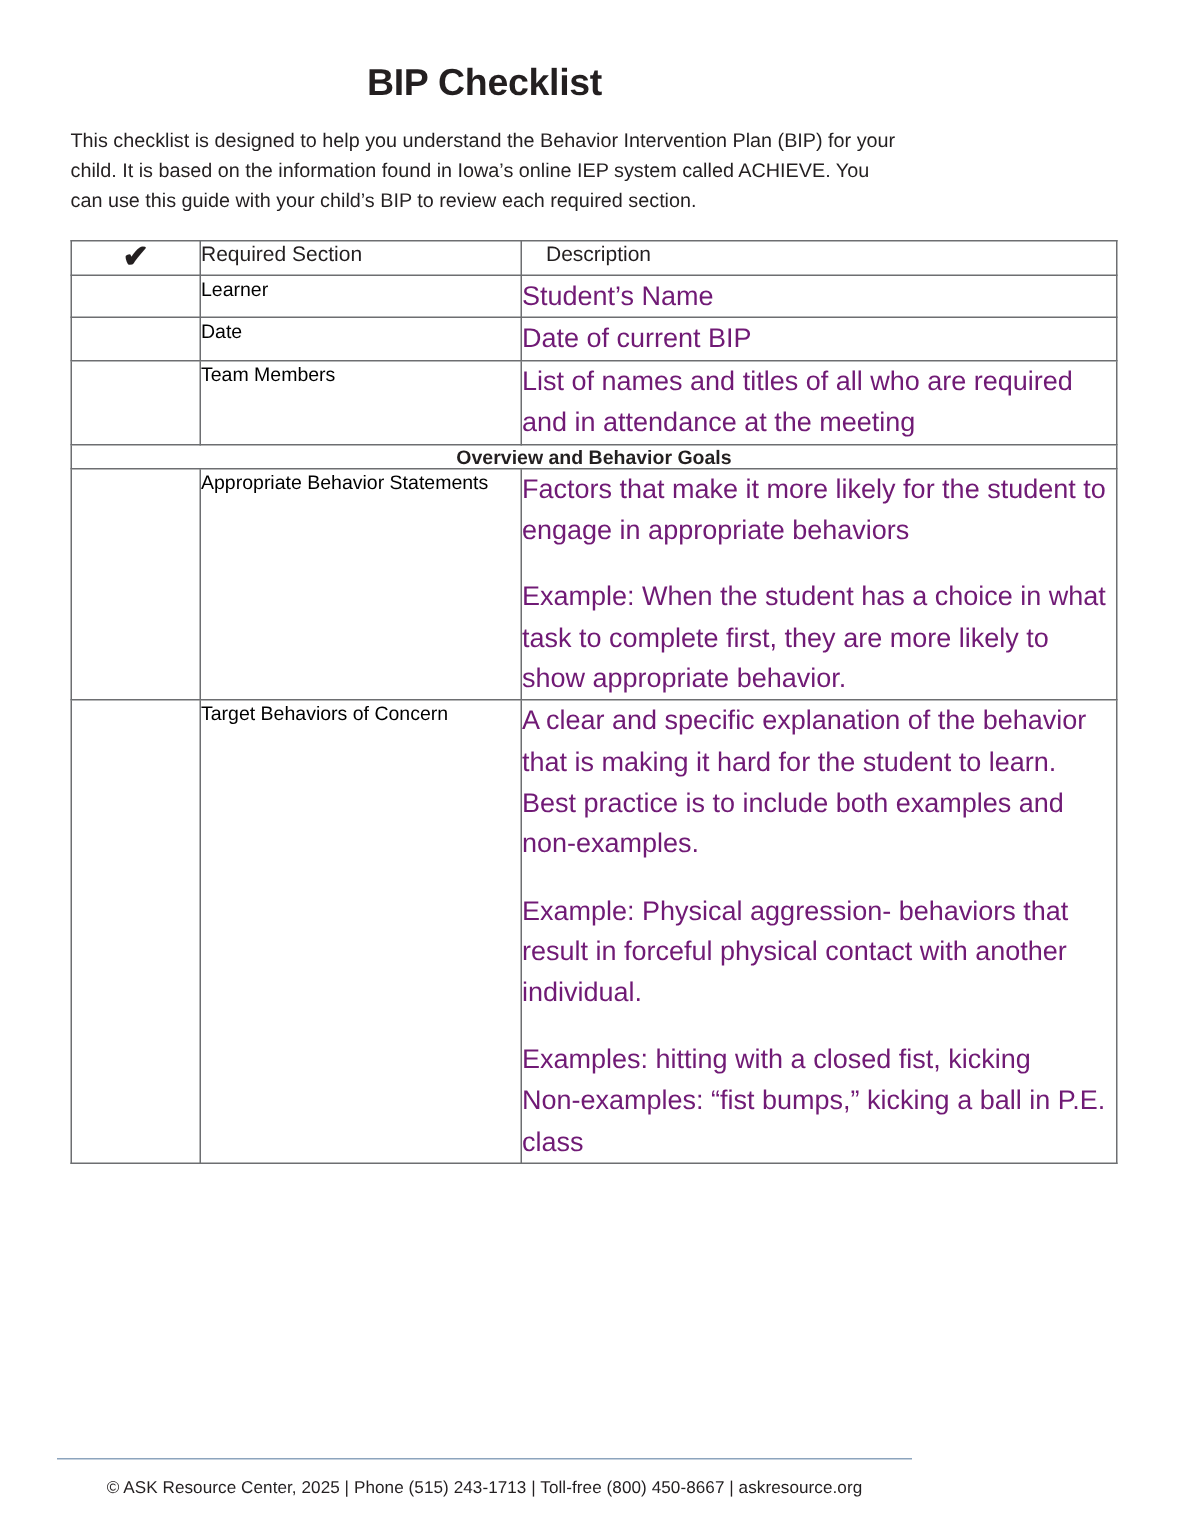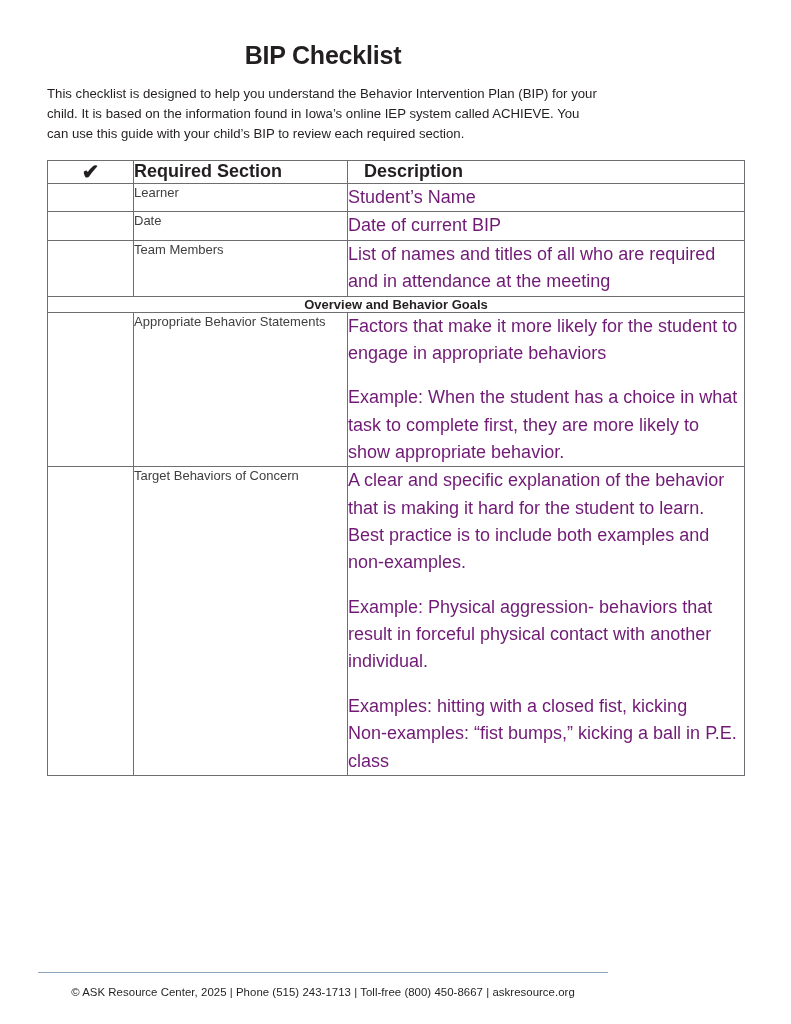--- a/index.html
+++ b/index.html
@@ -74,38 +74,38 @@
     vertical-align: middle;
   }
   .check-glyph {
     font-size: 21px;
     font-weight: bold;
     line-height: 1;
     color: #231f20;
     display: inline-block;
   }
   .hdr-cell {
-    font-size: 18px;
-    font-weight: bold;
+    font-size: 14px;
+    font-weight: normal;
     color: #231f20;
     padding: 12px 10px 12px 24px;
     vertical-align: middle;
     margin-left: 39px;
   }
   .hdr-cell.desc {
     padding-left: 16px;
   }
 
   
   .cell-check {
     
   }
   .cell-section {
     font-size: 13px;
-    color: #404040;
+    color: #000000;
     padding: 16px 8px 14px 24px;
     line-height: 1.42;
     vertical-align: top;
   }
   .cell-desc {
     font-size: 18px;
     color: #701a75;
     padding: 14px 14px 14px 16px;
     line-height: 1.52;
     vertical-align: top;

